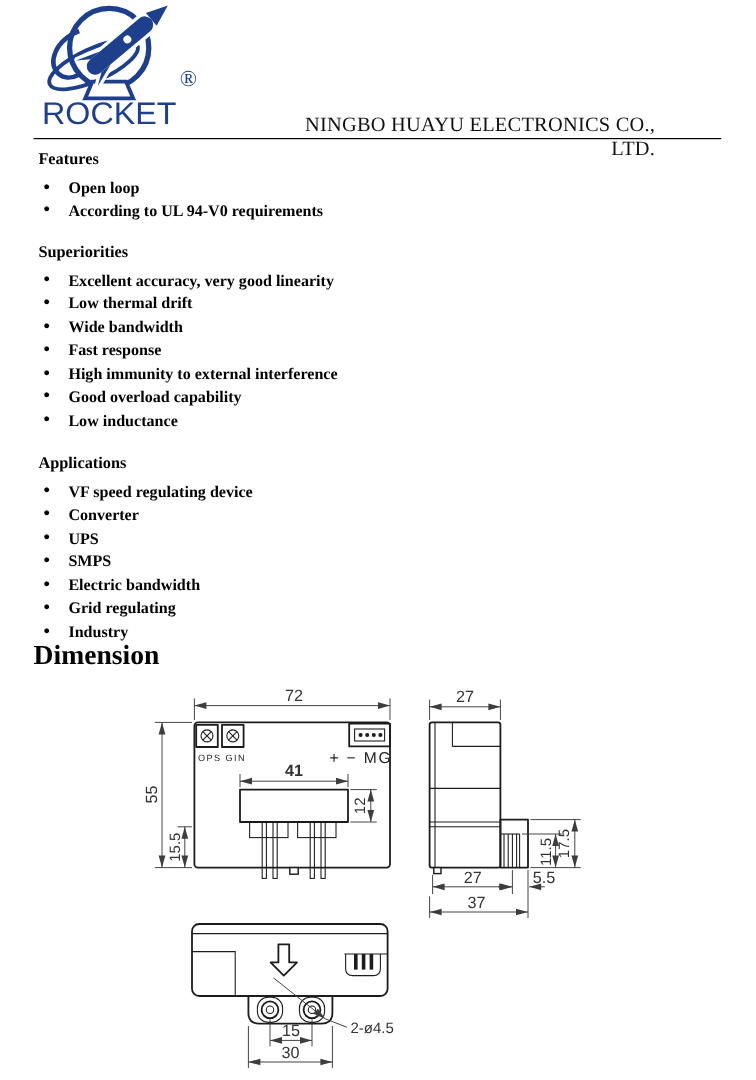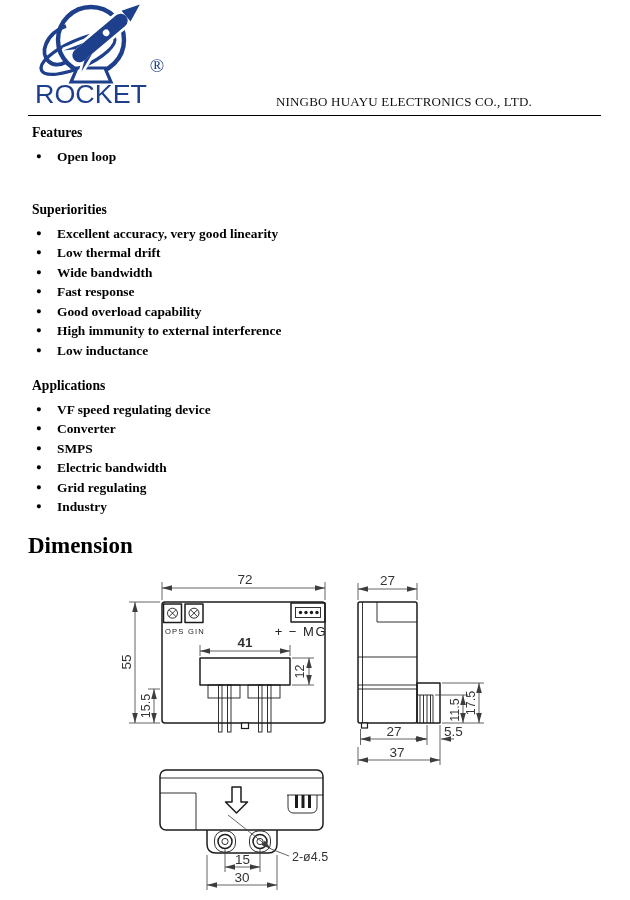--- a/index.html
+++ b/index.html
@@ -1,21 +1,21 @@
 <!DOCTYPE html>
 <html><head>
 <meta charset="utf-8">
 <style>
   html,body{margin:0;padding:0;background:#9a9a9a;}
   .page{position:relative;width:630px;height:900px;background:#ffffff;margin:0 auto;
         overflow:hidden;font-family:"Liberation Serif",serif;color:#000;}
   
   .logo{position:absolute;left:30px;top:2px;width:140px;height:110px;}
-  .company{position:absolute;left:236px;top:94px;width:296px;text-align:right;
-           font-size:13px;letter-spacing:.2px;color:#111;}
+  .company{position:absolute;left:250px;top:94px;width:296px;text-align:right;
+           font-size:17px;letter-spacing:.2px;color:#111;}
   .rule{position:absolute;left:28px;top:115px;width:573px;border-top:1.6px solid #000;height:0;}
   
   .sec{position:absolute;left:28px;width:575px;}
   .sec h3{margin:4px;font-size:13.6px;line-height:19.5px;font-weight:bold;}
   .sec ul{margin:0;padding:0;list-style:none;font-weight:bold;}
   .sec li{position:relative;padding-left:29px;font-size:13.4px;line-height:19.6px;}
   .sec li::before{content:"\25CF";position:absolute;left:8px;top:0;font-size:9.5px;}
   #sec-features{top:119px;}
   #sec-superiorities{top:196px;}
   #sec-applications{top:372px;}
@@ -62,41 +62,43 @@
     <text x="61" y="101" font-size="26" fill="#1d3f8c" text-anchor="middle" textLength="112" lengthAdjust="spacingAndGlyphs" font-family="Liberation Sans, sans-serif">ROCKET</text>
   </svg>
 
   <div class="company">NINGBO HUAYU ELECTRONICS CO., LTD.</div>
   <div class="rule"></div>
 
   <div class="sec" id="sec-features">
     <h3>Features</h3>
     <ul>
       <li>Open loop</li>
+      <li>According to UL 94-V0 requirements</li>
     </ul>
   </div>
 
   <div class="sec" id="sec-superiorities">
     <h3>Superiorities</h3>
     <ul>
       <li>Excellent accuracy, very good linearity</li>
       <li>Low thermal drift</li>
       <li>Wide bandwidth</li>
       <li>Fast response</li>
+      <li>High immunity to external interference</li>
       <li>Good overload capability</li>
-      <li>High immunity to external interference</li>
       <li>Low inductance</li>
     </ul>
   </div>
 
   <div class="sec" id="sec-applications">
     <h3>Applications</h3>
     <ul>
       <li>VF speed regulating device</li>
       <li>Converter</li>
+      <li>UPS</li>
       <li>SMPS</li>
       <li>Electric bandwidth</li>
       <li>Grid regulating</li>
       <li>Industry</li>
     </ul>
   </div>
 
   <h2 class="dim-title">Dimension</h2>
 
   <svg class="drawing" width="450" height="330" viewBox="0 0 450 330">

